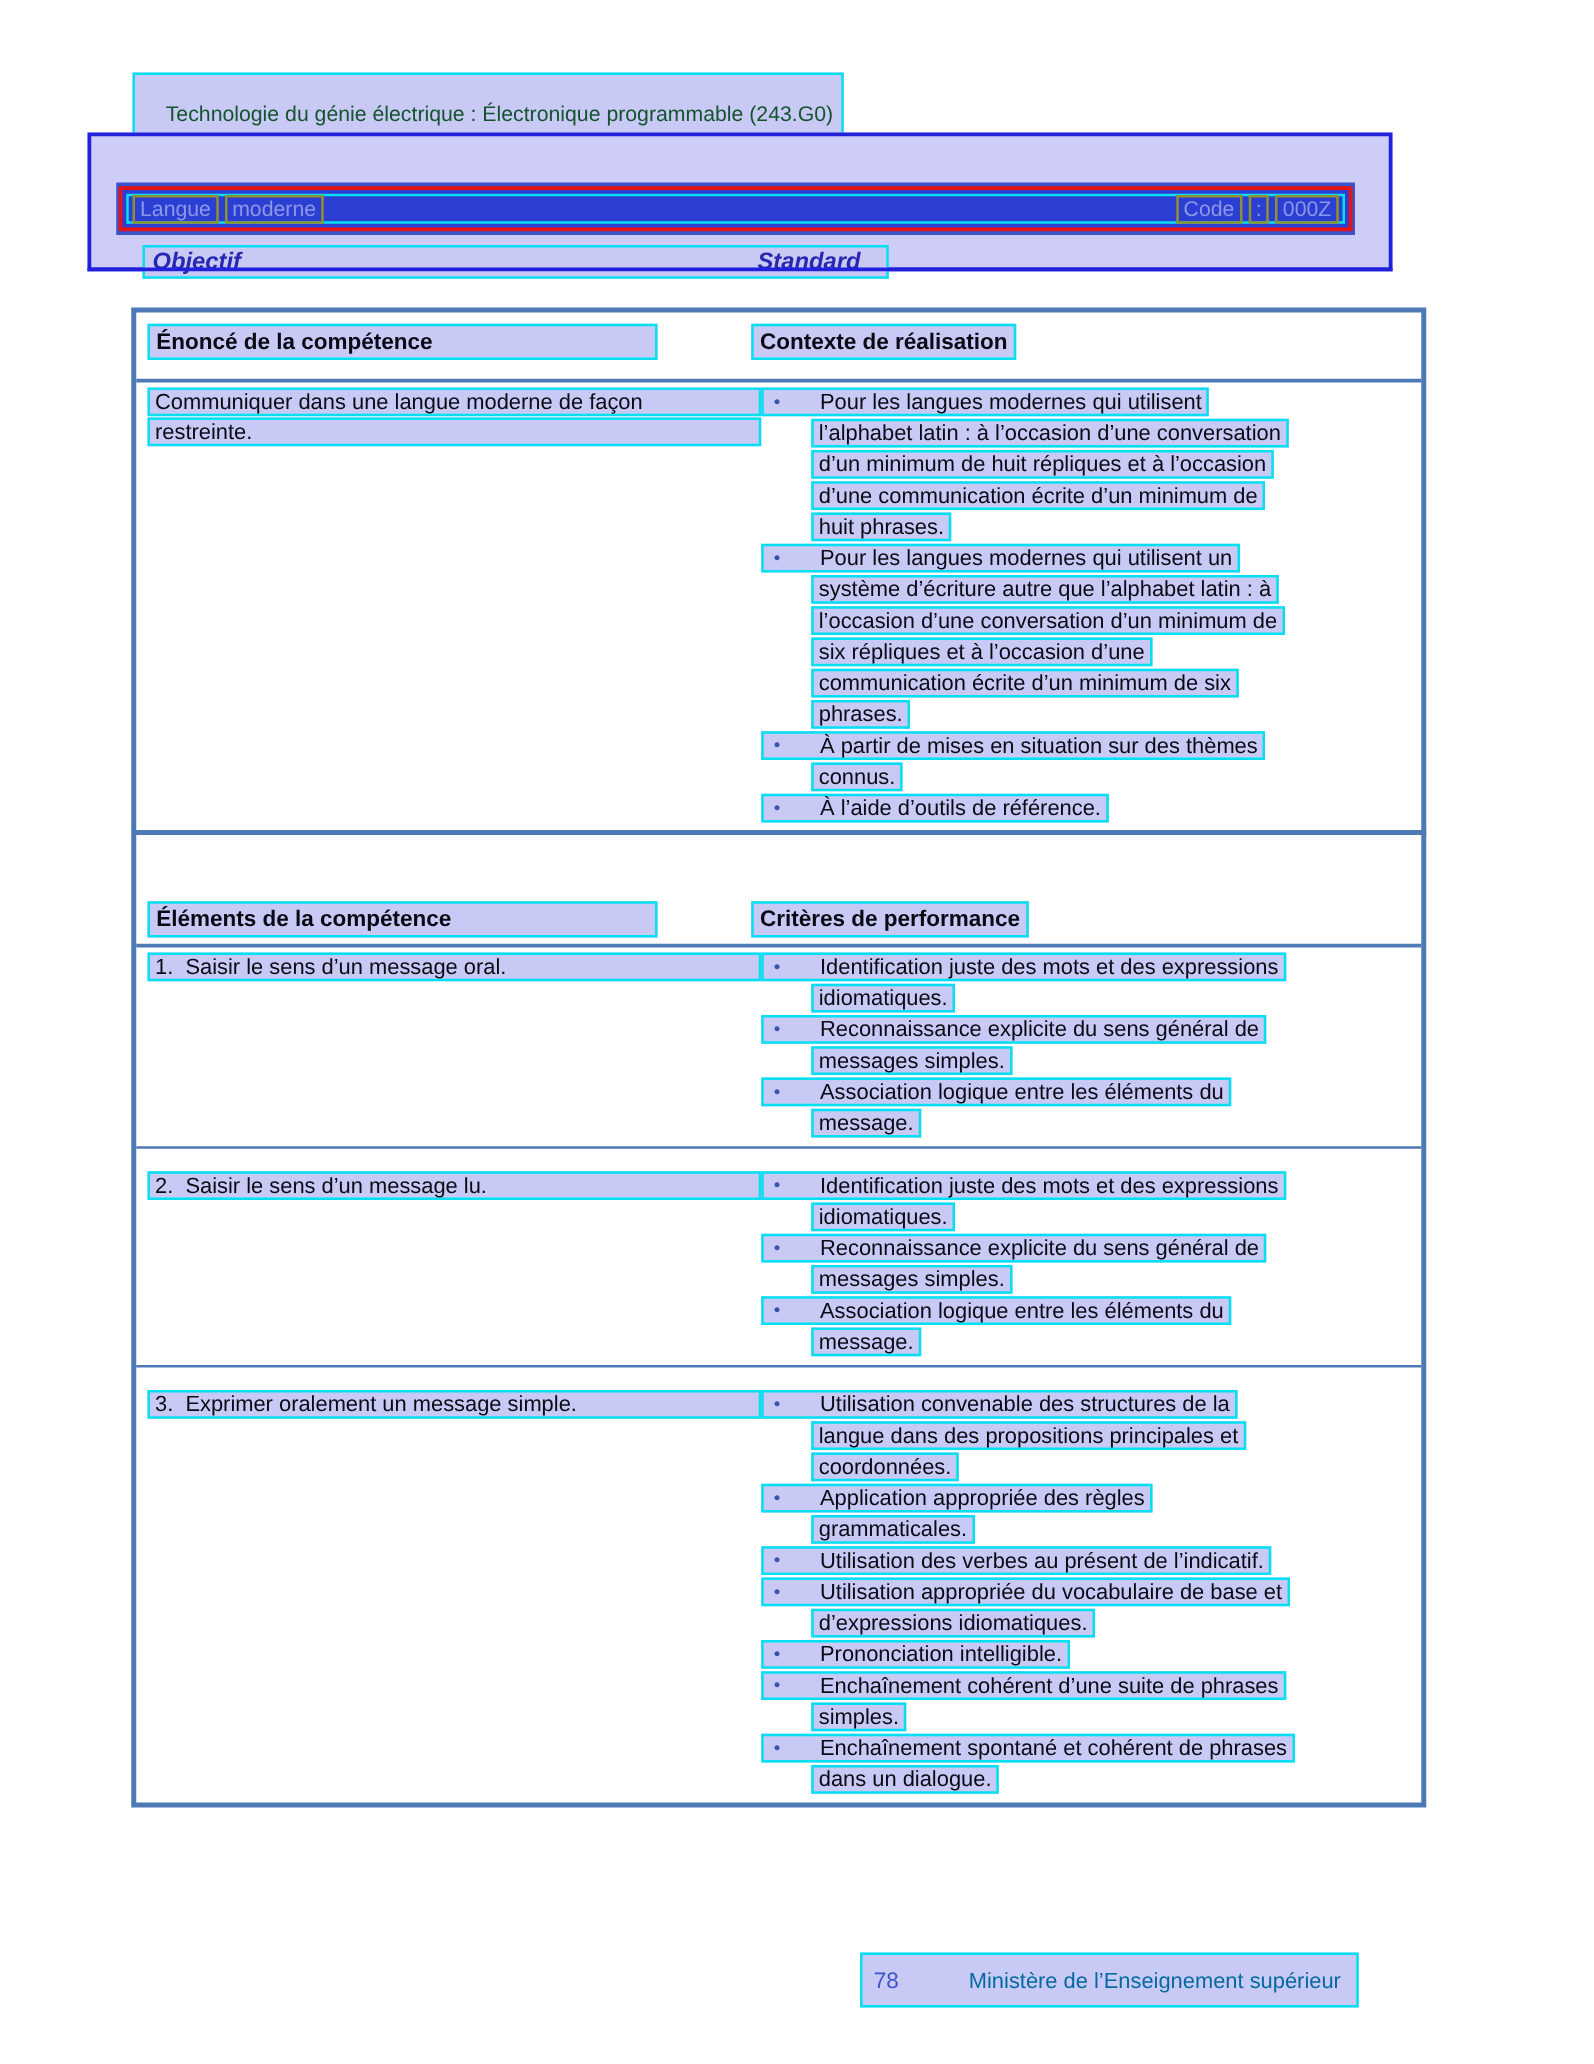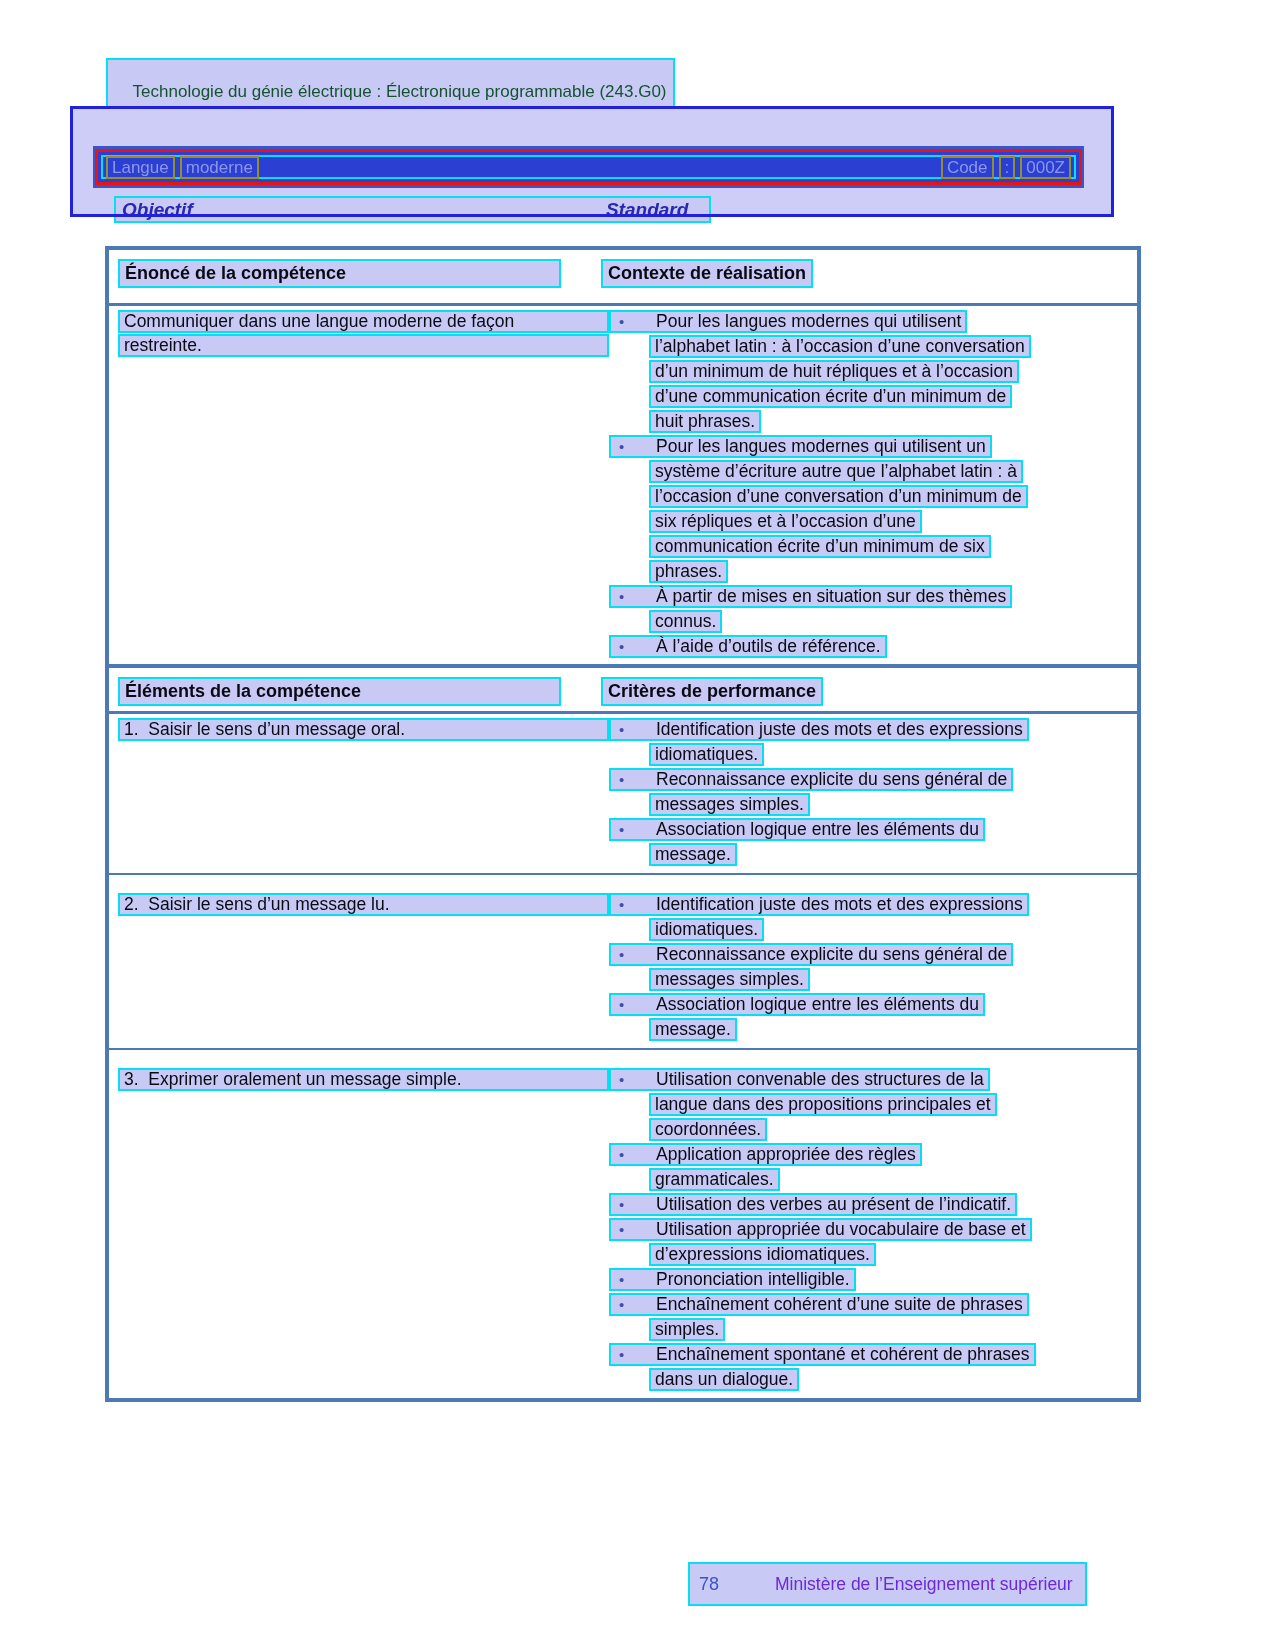--- a/index.html
+++ b/index.html
@@ -34,43 +34,43 @@
                font-style:italic; color:#2727b2; white-space:pre; }
   .obj-label.standard { left:490px; }
   .panel-bottom-border { position:absolute; left:70px; top:214px; width:1044px; height:3px;
                          background:#2121dc; z-index:3; }
 
   
   .dtable { position:absolute; left:105px; width:1036px; border:4px solid #4d7ab5; background:#ffffff; }
   .dtable.t1 { top:246px; }
   .dtable.t2 { top:664px; }
   .thead { position:relative; padding:9px 0 15px 9px; border-bottom:3px solid #4d7ab5; }
-  .t2 .thead { padding:9px 0 5px 9px; }
+  .t2 .thead { padding:9px 0 5px 9px;margin-top:44px; }
   .thead .hl { display:inline-block; padding:2px 5px; font-weight:bold; font-size:18px;
                line-height:21px; color:#0a0a14; white-space:pre; }
-  .thead .col1 { width:443px; }
+  .thead .col1 { width:408px; }
   .thead .col2 { position:absolute; left:492px; top:9px; }
   .trow { display:flex; padding:4px 0 5px;justify-content:flex-end; }
   .trow + .trow { border-top:2px solid #4d7ab5; padding-top:18px; }
   .tleft { width:500px; padding-left:9px; }
   .tright { flex:1; }
   .tline { font-size:17.5px; line-height:19px; color:#0a0a14; white-space:pre; }
   .tleft .tline { display:block; margin-bottom:1px; padding:0 4px; }
   .bline { white-space:nowrap; margin-bottom:1px; height:24px; }
   .bline .hl { display:inline-block; padding:0 4px; }
   .bline.first .hl { padding-left:8px; }
   .bline.cont { margin-left:40px;border-radius:11px; }
   .bullet-glyph { display:inline-block; width:10px; margin-right:27px; color:#3952ad;
                   font-size:15px; line-height:19px; vertical-align:top; }
 
   
   .footer-box { position:absolute; left:688px; top:1562px; width:399px; height:44px;
                 display:flex; align-items:center; padding-left:9px; }
   .footer-pagenum { font-size:18px; color:#3a53c8; white-space:pre; }
-  .footer-text { margin-left:56px; font-size:17.5px; color:#6d28d9; white-space:pre; }
+  .footer-text { margin-left:56px; font-size:17.5px; color:#0369a1; white-space:pre; }
 </style>
 </head>
 <body>
 
 <div class="page">
 
   <div class="hl header-line">
     <span>Technologie du génie électrique : Électronique programmable (243.G0)</span>
   </div>
 

